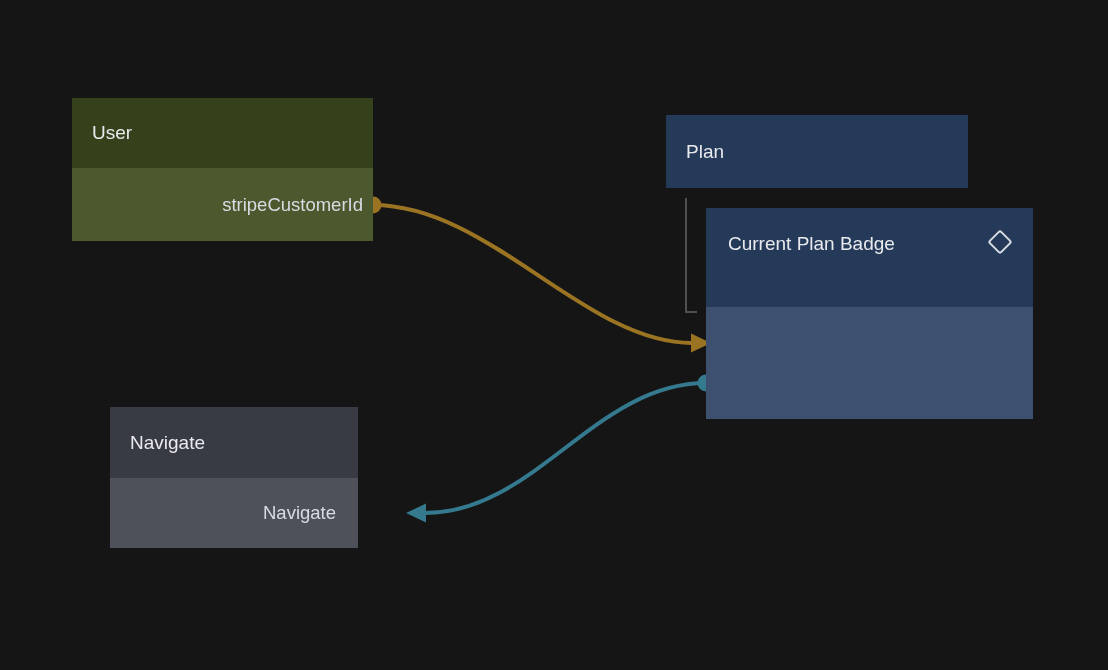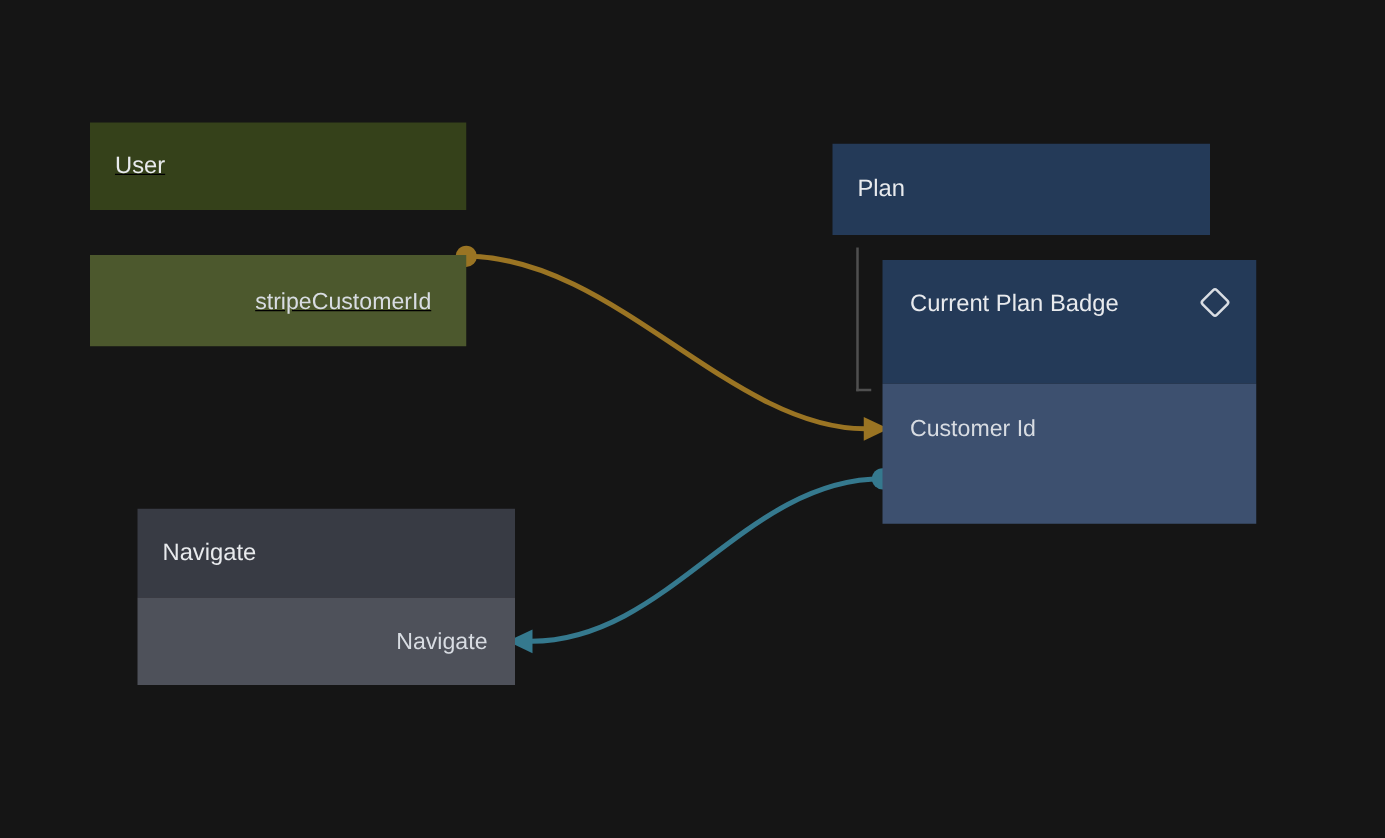--- a/index.html
+++ b/index.html
@@ -19,38 +19,38 @@
     padding:0 20px;
     position:relative;
   }
   .node-body{position:relative;}
   .port-row{
     display:flex;align-items:center;
     font-size:18.5px;
     color:var(--port-text);
   }
   
-  #node-user{left:72px;top:98px;width:301px;height:171px;text-decoration:underline;}
+  #node-user{left:72px;top:98px;width:301px;height:171px;}
   #node-user .node-header{height:70px;background:var(--user-header);}
   #node-user .node-body{height:73px;background:var(--user-body);}
-  #node-user .port-row{height:73px;justify-content:flex-end;padding-right:28px;margin-top:36px;}
+  #node-user .port-row{height:73px;justify-content:flex-end;padding-right:10px;}
   
   #node-page{left:666px;top:115px;width:302px;height:73px;}
   #node-page .node-header{height:73px;background:var(--page-header);}
   
-  #node-current-plan-badge{left:706px;top:208px;width:299px;height:211px;}
+  #node-current-plan-badge{left:706px;top:208px;width:327px;height:211px;}
   #node-current-plan-badge .node-header{
     height:99px;background:var(--badge-header);
     align-items:flex-start;padding:22px 60px 0 22px;
     line-height:28px;
   }
   #node-current-plan-badge .node-body{height:112px;background:var(--badge-body);padding-top:16px;}
   #node-current-plan-badge .port-row{height:40px;padding-left:22px;}
   
-  #node-navigate{left:110px;top:407px;width:302px;height:141px;}
+  #node-navigate{left:110px;top:407px;width:248px;height:141px;}
   #node-navigate .node-header{height:71px;background:var(--nav-header);}
   #node-navigate .node-body{height:70px;background:var(--nav-body);}
   #node-navigate .port-row{height:70px;justify-content:flex-end;padding-right:22px;}
   
   .diamond-icon{
     position:absolute;right:24px;top:25px;
     width:18px;height:18px;
     border:2px solid var(--icon-stroke);
     border-radius:3px;
     transform:rotate(45deg);
@@ -102,23 +102,20 @@
       <span>Plan</span>
     </div>
   </div>
 
   <div class="node" id="node-current-plan-badge">
     <div class="node-header">
       <span>Current Plan Badge</span>
       <span class="diamond-icon"></span>
     </div>
     <div class="node-body">
-      <div class="port-row">
-        <span>Customer Id</span>
-      </div>
     </div>
   </div>
 
   <div class="node" id="node-navigate">
     <div class="node-header">
       <span>Navigate</span>
     </div>
     <div class="node-body">
       <div class="port-row">
         <span>Navigate</span>

